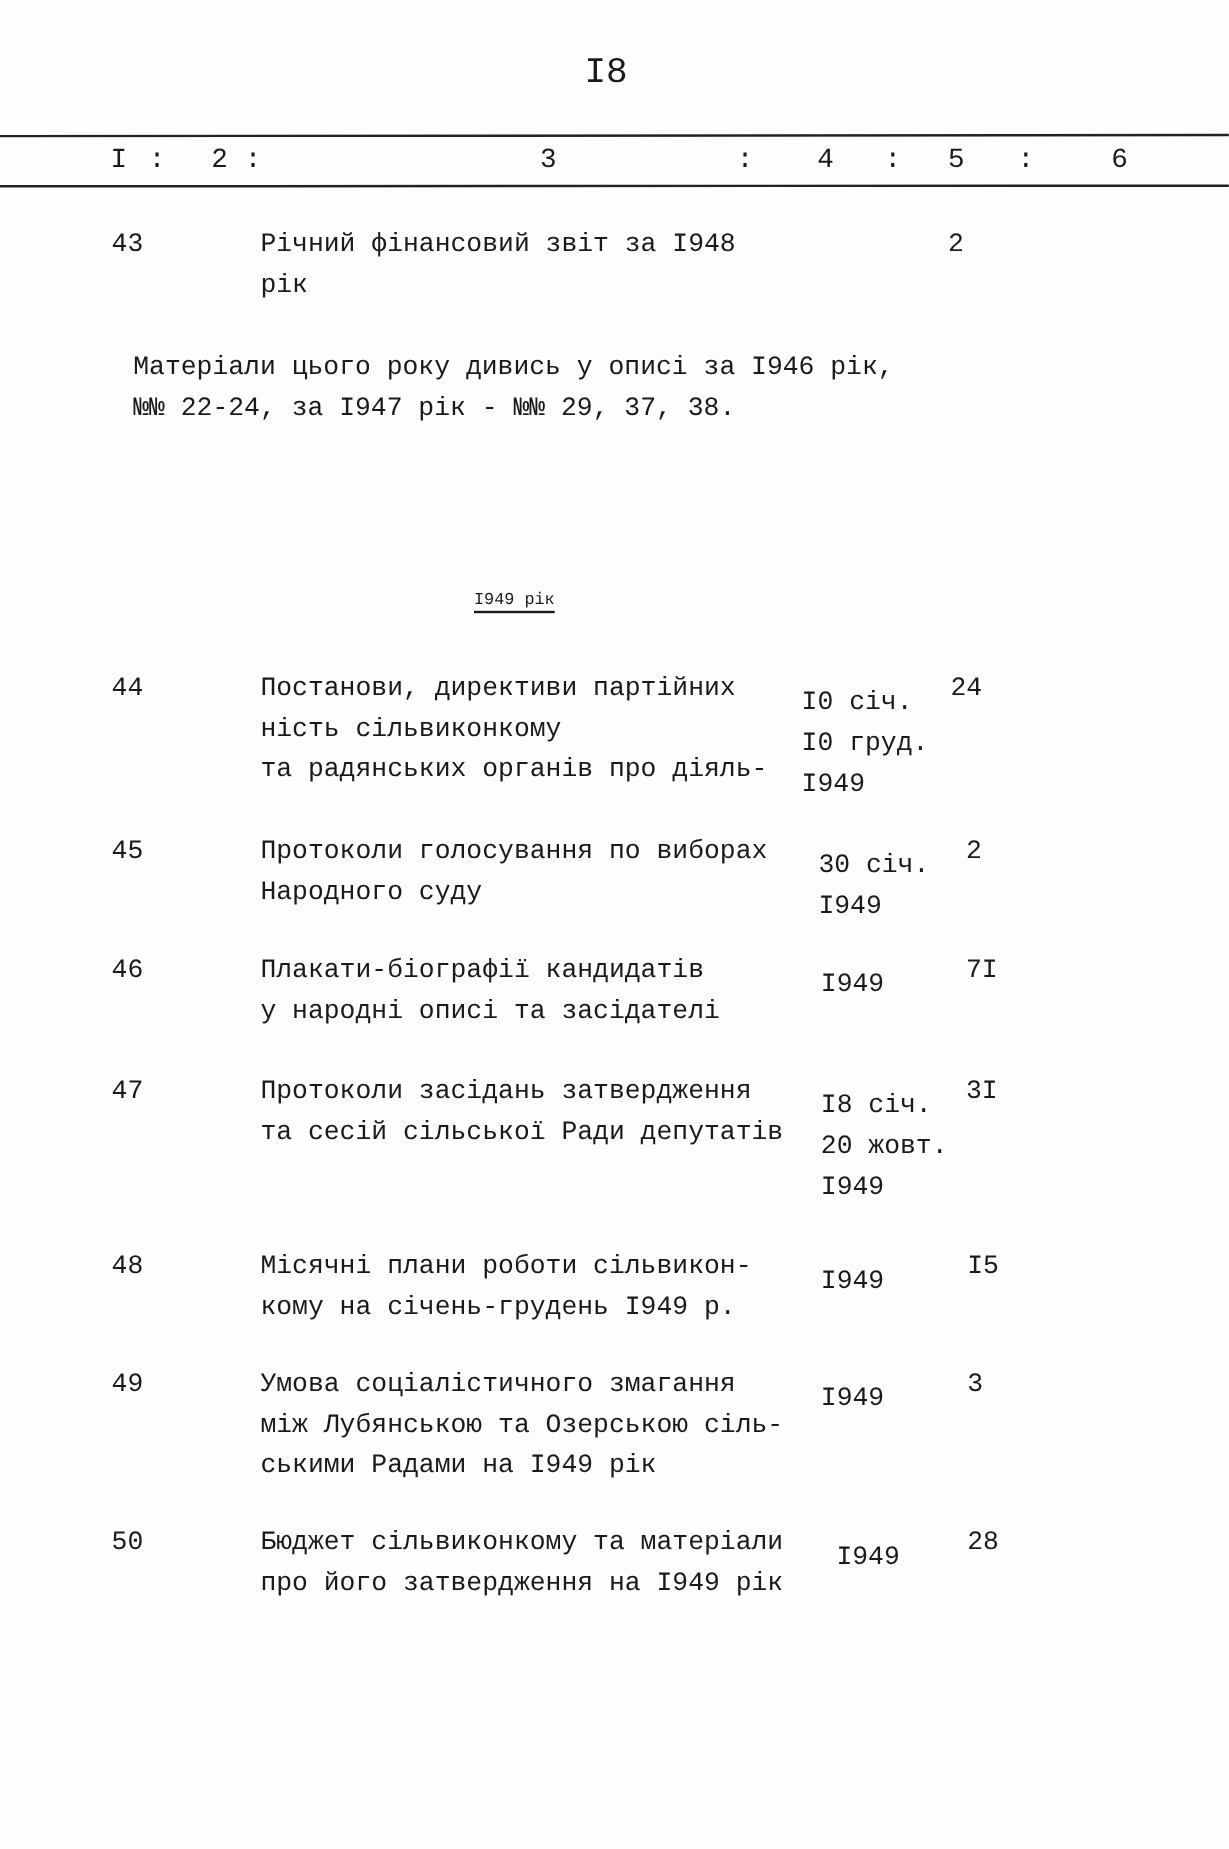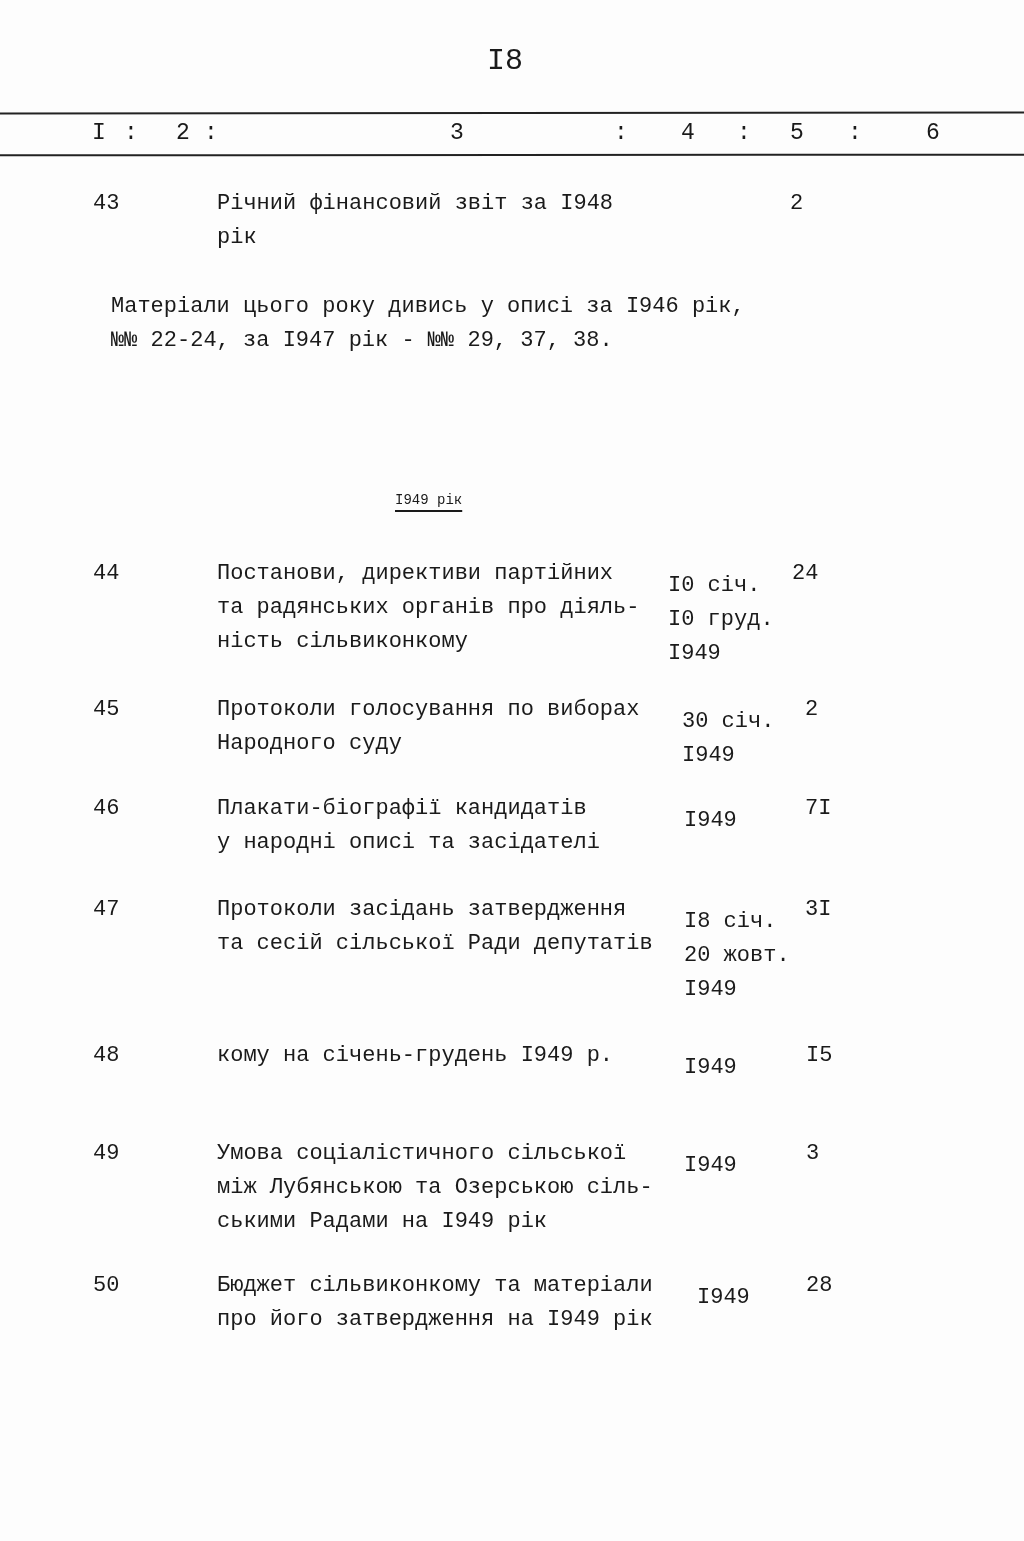--- a/index.html
+++ b/index.html
@@ -127,22 +127,22 @@
   <div>Матеріали цього року дивись у описі за I946 рік,</div>
   <div>№№ 22-24, за I947 рік - №№ 29, 37, 38.</div>
 </div>
 
 <div class="section-title">I949 рік</div>
 
 <div class="entry" style="top:557px">
   <span class="num">44</span>
   <div class="title">
     <div>Постанови, директиви партійних</div>
+    <div>ність сільвиконкому</div>
     <div>та радянських органів про діяль-</div>
-    <div>ність сільвиконкому</div>
   </div>
   <div class="dates" style="left:668px">
     <div>I0 січ.</div>
     <div>I0 груд.</div>
     <div>I949</div>
   </div>
   <span class="pages" style="left:792px">24</span>
 </div>
 
 <div class="entry" style="top:693px">
@@ -180,32 +180,33 @@
     <div>I8 січ.</div>
     <div>20 жовт.</div>
     <div>I949</div>
   </div>
   <span class="pages" style="left:805px">3I</span>
 </div>
 
 <div class="entry" style="top:1039px">
   <span class="num">48</span>
   <div class="title">
+    <div>Місячні плани роботи сільвикон-</div>
     <div>кому на січень-грудень I949 р.</div>
   </div>
   <div class="dates" style="left:684px">
     <div>I949</div>
   </div>
   <span class="pages" style="left:806px">I5</span>
 </div>
 
 <div class="entry" style="top:1137px">
   <span class="num">49</span>
   <div class="title">
-    <div>Умова соціалістичного сільської</div>
+    <div>Умова соціалістичного змагання</div>
     <div>між Лубянською та Озерською сіль-</div>
     <div>ськими Радами на I949 рік</div>
   </div>
   <div class="dates" style="left:684px">
     <div>I949</div>
   </div>
   <span class="pages" style="left:806px">3</span>
 </div>
 
 <div class="entry" style="top:1269px">

